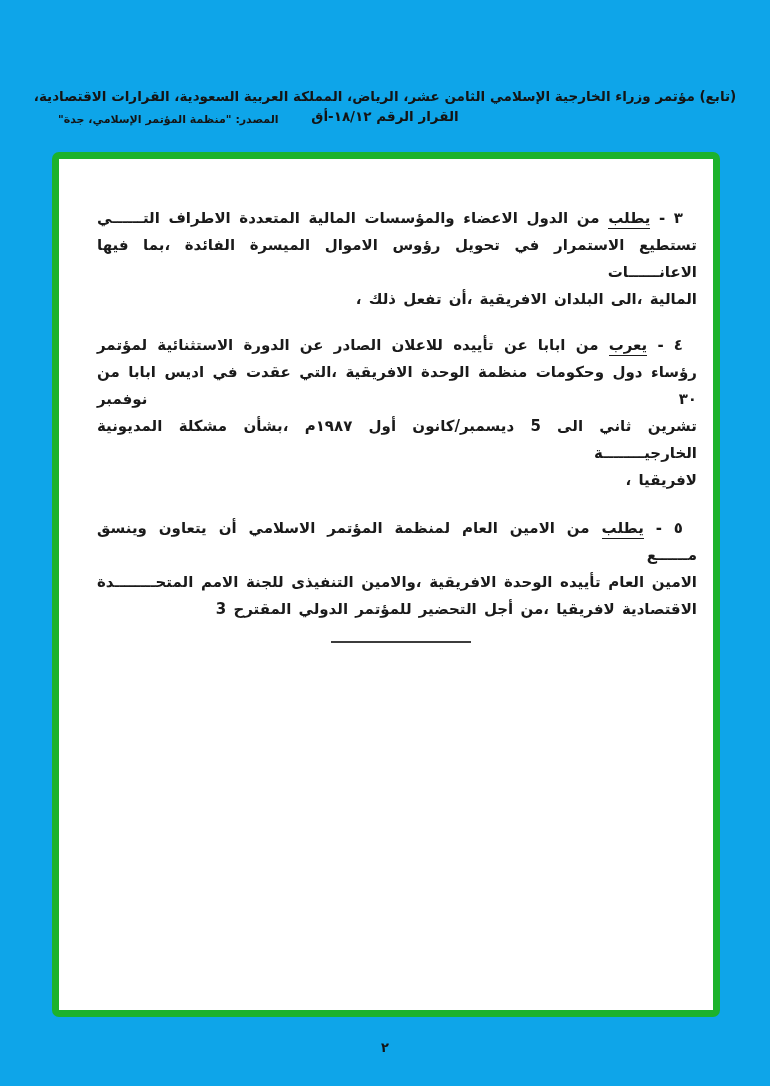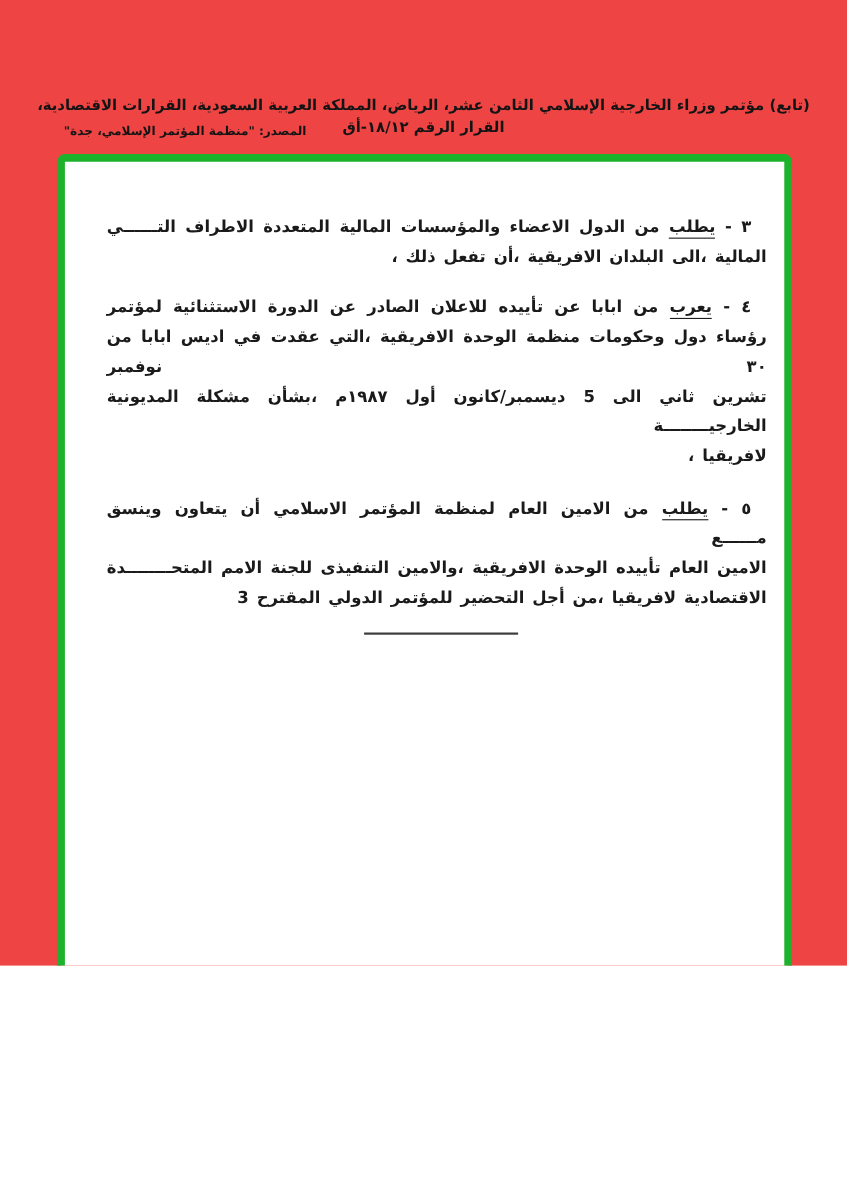--- a/index.html
+++ b/index.html
@@ -1,39 +1,39 @@
 <!DOCTYPE html>
 <html lang="ar"><head>
 <meta charset="utf-8">
 <style>
   html,body{margin:0;padding:0;background:#ffffff;}
   .page{
     position:relative;
-    width:770px;height:878px;
-    background:#ef4444;
+    width:770px;height:1086px;
+    background:#0ea5e9;
     font-family:"DejaVu Sans",sans-serif;
     color:#161616;
     overflow:hidden;
   }
   
   .hdr1{
     position:absolute;top:86px;left:18px;right:18px;
     direction:rtl;text-align:center;
     font-size:13.5px;font-weight:bold;line-height:20px;
     color:#141414;
   }
   .hdr2{
     position:absolute;top:113px;left:58px;
     direction:rtl;
     font-size:11px;font-weight:bold;
     color:#141414;
   }
   
   .doc-frame{
-    position:absolute;left:52px;top:140px;
+    position:absolute;left:52px;top:152px;
     width:668px;height:865px;
     box-sizing:border-box;
     border:7px solid #1cb22c;
     border-radius:7px;
     background:#ffffff;
   }
   
   .doc-body{
     position:absolute;
     left:38px;right:16px;top:46px;
@@ -83,20 +83,21 @@
 
   <div class="doc-frame" style="border-color: rgb(28, 178, 44);">
     <div class="doc-body">
 
       <div class="para p3">
         <div class="line fill first-line">
           <span class="num">٣ -</span>
           <span class="keyword">يطلب</span>
           <span>من الدول الاعضاء والمؤسسات المالية المتعددة الاطراف التــــــي</span>
         </div>
+        <div class="line fill">تستطيع الاستمرار في تحويل رؤوس الاموال الميسرة الفائدة ،بما فيها الاعانــــــات</div>
         <div class="line last">المالية ،الى البلدان الافريقية ،أن تفعل ذلك ،</div>
       </div>
 
       <div class="para p4">
         <div class="line fill first-line">
           <span class="num">٤ -</span>
           <span class="keyword">يعرب</span>
           <span>من ابابا عن تأييده للاعلان الصادر عن الدورة الاستثنائية لمؤتمر</span>
         </div>
         <div class="line fill">رؤساء دول وحكومات منظمة الوحدة الافريقية ،التي عقدت في اديس ابابا من ٣٠ نوفمبر</div>

